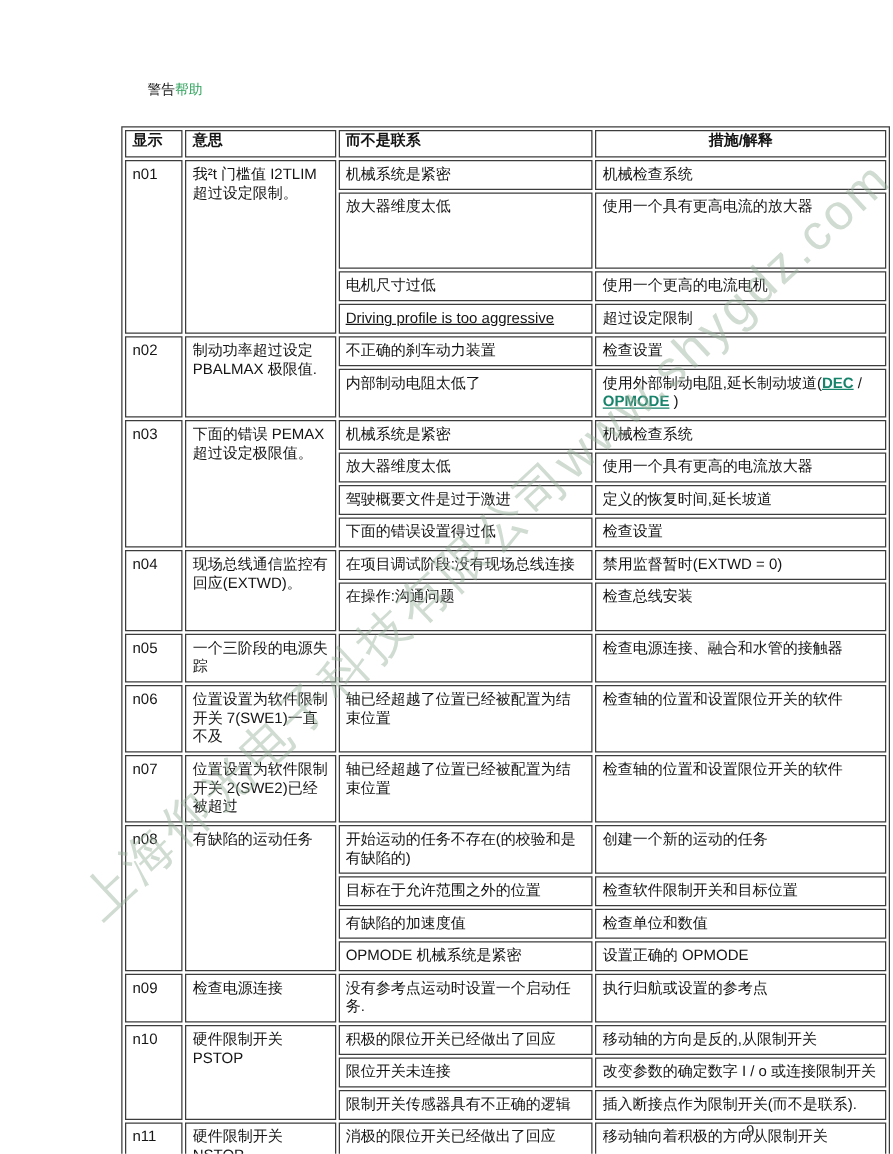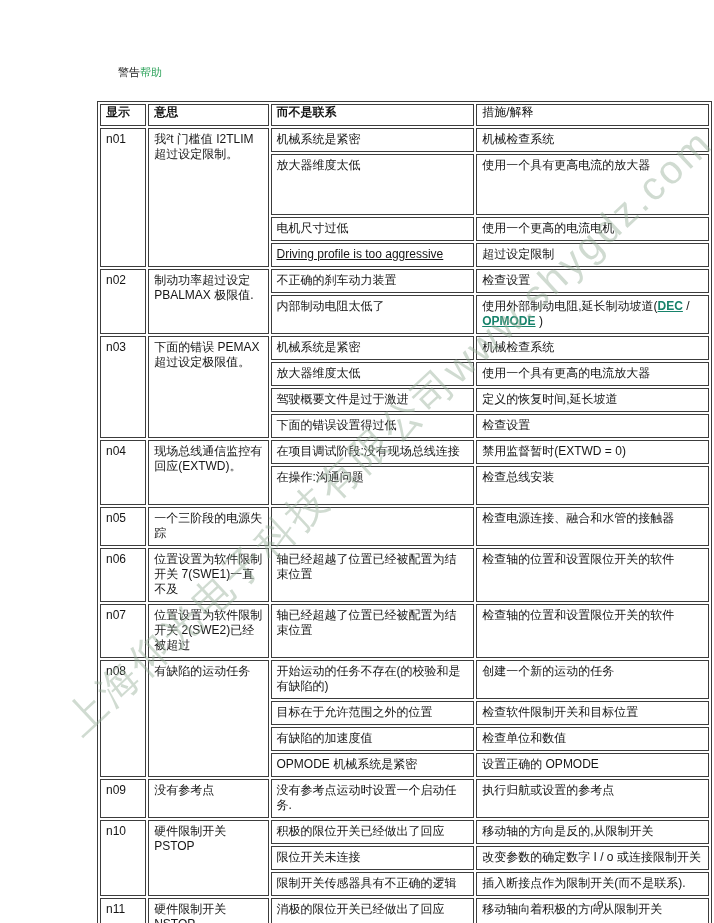--- a/index.html
+++ b/index.html
@@ -27,21 +27,21 @@
   }
   table.warn th, table.warn td {
     border:1px solid #3c3c3c;
     padding:3px 5px 4px 5px;
     font-size:12px; line-height:15px;
     text-align:left; vertical-align:top;
     word-break:break-word;
     background:transparent;
   }
   table.warn th { font-weight:bold; padding-top:0; padding-bottom:5px; }
-  table.warn th.light { font-weight:normal; }
+  table.warn th.light { font-weight:bold;text-align:center; }
   td.code { font-weight:normal; }
   td.latin { font-size:13px;text-decoration:underline; }
   .param-link {
     color:#17836b; font-weight:bold; 
     text-decoration:underline; cursor:pointer;
   }
 
   .watermark {
     position:absolute; left:72px; top:700px;
     transform:rotate(-43deg); transform-origin:0 50%;
@@ -169,21 +169,21 @@
         <tr>
           <td>有缺陷的加速度值</td>
           <td>检查单位和数值</td>
         </tr>
         <tr>
           <td>OPMODE 机械系统是紧密</td>
           <td>设置正确的 OPMODE</td>
         </tr>
         <tr>
           <td class="code" rowspan="1">n09</td>
-          <td rowspan="1">没有参考点</td>
+          <td rowspan="1">检查电源连接</td>
           <td>没有参考点运动时设置一个启动任务.</td>
           <td>执行归航或设置的参考点</td>
         </tr>
         <tr>
           <td class="code" rowspan="3">n10</td>
           <td rowspan="3">硬件限制开关 PSTOP</td>
           <td>积极的限位开关已经做出了回应</td>
           <td>移动轴的方向是反的,从限制开关</td>
         </tr>
         <tr>

